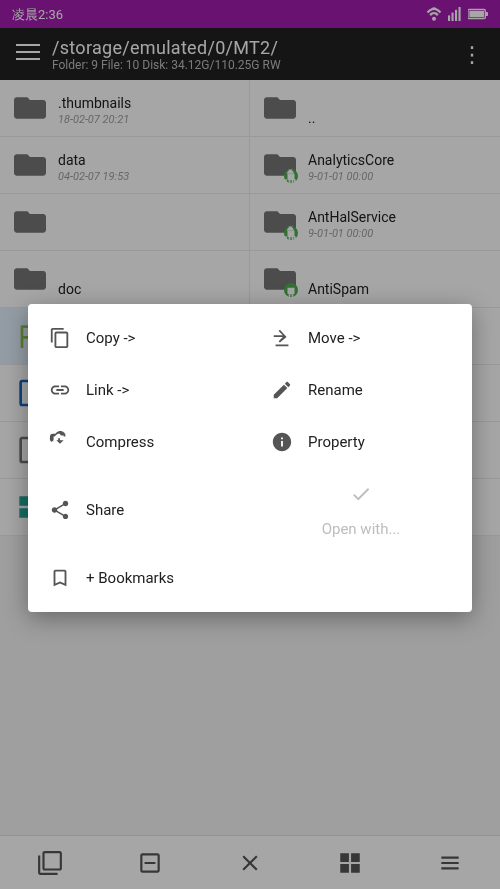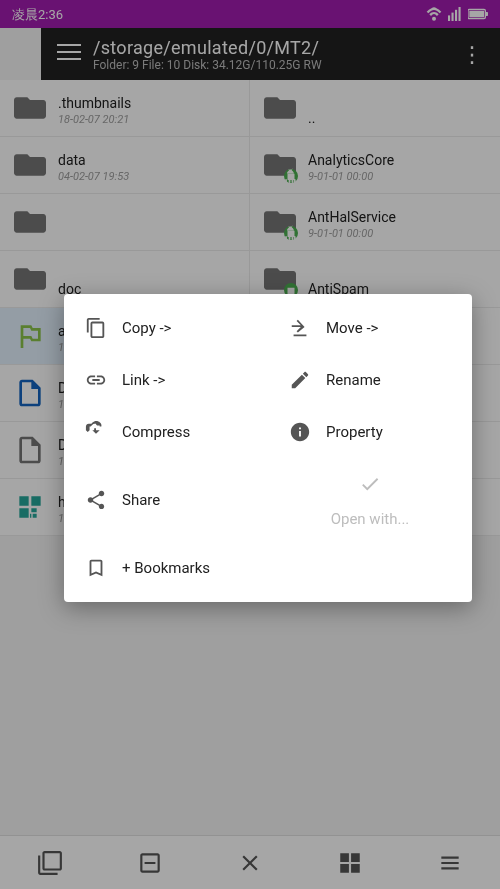--- a/index.html
+++ b/index.html
@@ -31,21 +31,20 @@
     }
 
     
     .toolbar {
       background: #212121;
       color: #fff;
       display: flex;
       align-items: center;
       padding: 0 8px;
       height: 52px;
-      margin-left: 41px;
     }
     .toolbar-menu-icon {
       font-size: 22px;
       padding: 8px;
       cursor: pointer;
     }
     .toolbar-title-area {
       flex: 1;
       padding-left: 4px;
     }
@@ -122,29 +121,28 @@
     .overlay {
       position: absolute;
       top: 0; left: 0; right: 0; bottom: 0;
       background: rgba(0,0,0,0.35);
       z-index: 10;
     }
 
     
     .context-menu {
       position: absolute;
-      top: 294px;
+      top: 304px;
       left: 28px;
       right: 28px;
       background: #fff;
       border-radius: 4px;
       box-shadow: 0 6px 24px rgba(0,0,0,0.35);
       z-index: 20;
       padding: 8px 0;
-      margin-left: 36px;
     }
     .menu-grid {
       display: grid;
       grid-template-columns: 1fr 1fr;
     }
     .menu-item {
       display: flex;
       align-items: center;
       padding: 14px 20px;
       cursor: pointer;

